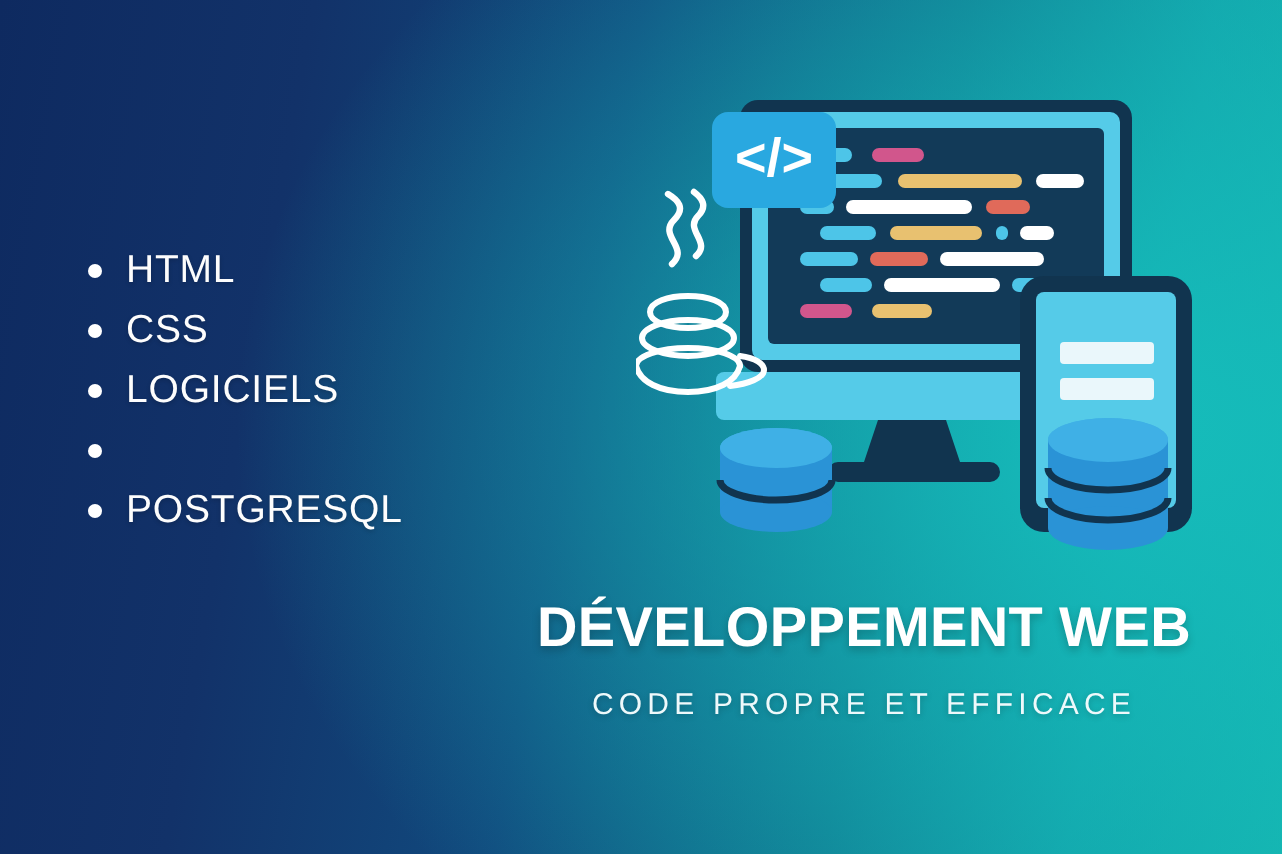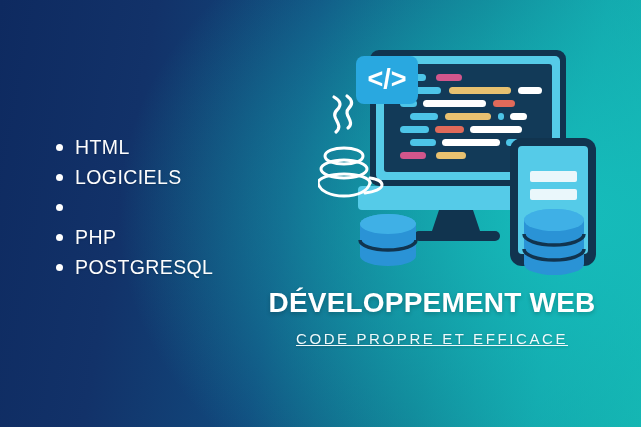--- a/index.html
+++ b/index.html
@@ -9,21 +9,21 @@
     overflow:hidden;
     font-family:"Liberation Sans", sans-serif;
     background:
       radial-gradient(120% 140% at 88% 50%, rgba(22,190,188,.95) 0%, rgba(22,190,188,0) 58%),
       linear-gradient(100deg, #0e2a60 0%, #123269 22%, #114a7e 45%, #10778f 68%, #12a0a8 85%, #14b2ae 100%);
   }
 
   
   .tech-list{
     position:absolute;left:44px;top:120px;
-    list-style:none;margin:12px;padding:0;
+    list-style:none;margin:0;padding:0;
   }
   .tech-item{
     display:flex;align-items:center;
     height:30px;
     color:#fdfdfd;
     font-size:19.5px;
     font-weight:500;
     letter-spacing:.4px;
     text-shadow:0 1px 2px rgba(0,0,0,.18);
   }
@@ -39,56 +39,55 @@
     position:absolute;left:232px;top:283px;width:400px;
     text-align:center;
   }
   .headline{
     color:#ffffff;
     font-size:28px;
     font-weight:700;
     line-height:1.12;
     letter-spacing:.2px;
     text-shadow:0 2px 4px rgba(0,0,0,.22);
-    margin:4px;
+    margin:15px;
   }
   .subline{
     margin-top:12px;
     color:#eef9fb;
     font-size:15px;
     font-weight:500;
     letter-spacing:2.6px;
     text-shadow:0 1px 3px rgba(0,0,0,.22);
-    text-decoration:underline;
   }
 
   
   .illus{position:absolute;left:318px;top:28px;width:310px;height:255px;}
   .illus svg{display:block;}
 </style>
 </head>
 <body>
 
 <div id="canvas">
 
   <ul class="tech-list">
     <li class="tech-item">
       <span class="bullet"></span>
       <span>HTML</span>
     </li>
     <li class="tech-item">
       <span class="bullet"></span>
+      <span>CSS</span>
+    </li>
+    <li class="tech-item">
+      <span class="bullet"></span>
       <span>LOGICIELS</span>
     </li>
     <li class="tech-item">
       <span class="bullet"></span>
-    </li>
-    <li class="tech-item">
-      <span class="bullet"></span>
-      <span>PHP</span>
     </li>
     <li class="tech-item">
       <span class="bullet"></span>
       <span>POSTGRESQL</span>
     </li>
   </ul>
 
   <div class="illus">
     <svg width="310" height="255" viewBox="0 0 310 255" xmlns="http://www.w3.org/2000/svg">
 

